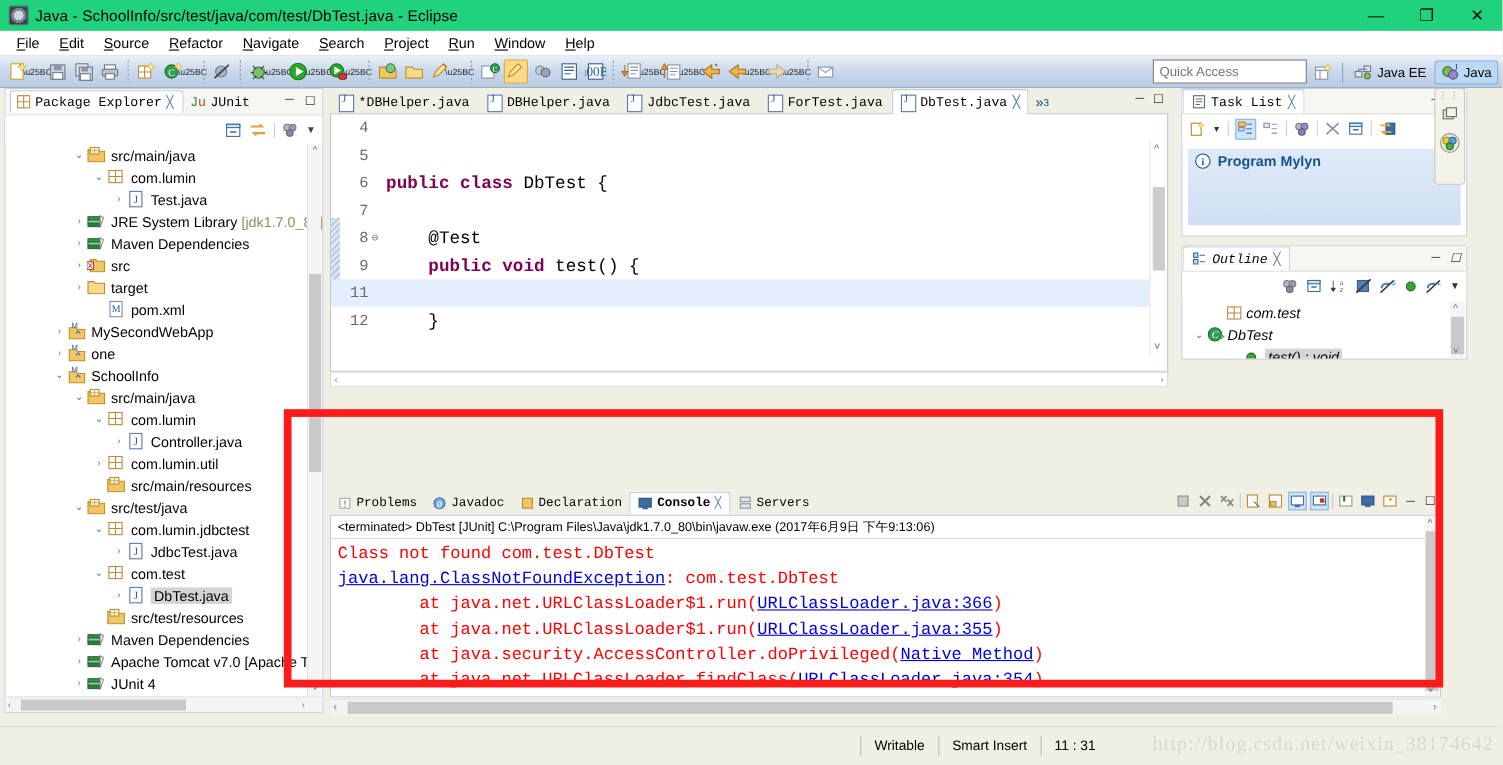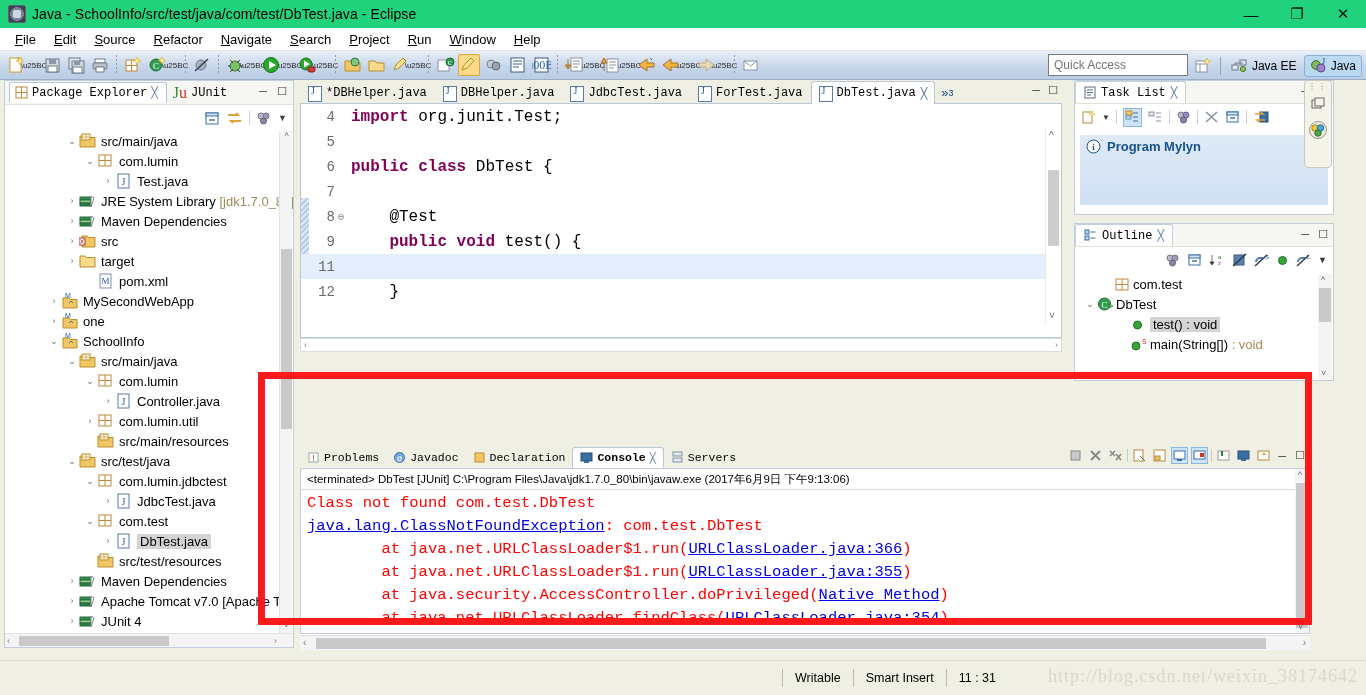--- a/index.html
+++ b/index.html
@@ -167,22 +167,22 @@
   
   .redbox{
     position:absolute; left:258px; top:372px; width:1054px; height:253px;
     border:7px solid #fc1a1a; pointer-events:none; z-index:60;
   }
 
   
   .rightcol{ position:absolute; right:32px; left:1074px; top:0; bottom:12px;}
   .tasklist{ position:absolute;left:0;right:0;top:0;height:135px;background:#fff;
              border:1px solid #c3cedd;}
-  .outline{ position:absolute;left:0;right:0;top:143px;height:158px;background:#fff;
-            border:1px solid #c3cedd;}
+  .outline{ position:absolute;left:0;right:0;top:143px;height:104px;background:#fff;
+            border:1px solid #c3cedd;font-style:italic;}
   .panelhdr{ height:23px; display:flex;align-items:center; position:relative;
              background:#f6f6f2; border-bottom:1px solid #e1e1d8;}
   .panelhdr .tt{ display:flex;align-items:center;gap:5px;padding:0 8px;height:22px;
                  background:#fff;border:1px solid #c3cedd;border-bottom:none;
                  border-radius:3px 3px 0 0; font-family:"Liberation Mono",monospace;font-size:12px;}
   .panelhdr .minmax{ position:absolute;right:5px;top:4px;display:flex;gap:9px;font-size:11px;color:#333;}
   .ptoolbar{ height:26px; display:flex;align-items:center; padding:0 6px; gap:6px;
              background:#fff;}
   .mylyn{
     margin:4px; background:linear-gradient(#dfeaf7,#cfe0f3); border:1px solid #fff;
@@ -458,21 +458,21 @@
         <span>
           <svg width="13" height="13" viewBox="0 0 13 13">
               <rect x="1" y="1" width="11" height="11" fill="#fff" stroke="#c0883c"></rect>
               <path d="M1 6.5h11M6.5 1v11" stroke="#c0883c"></path>
             </svg>
         </span>
         <span>Package Explorer</span>
         <span class="x">╳</span>
       </div>
       <div class="vtab">
-        <span style="font-family:Liberation Serif, serif;font-size:16px;"><span style="color:#2a8a3e;">J</span><span style="color:#c0392b;">u</span></span>
+        <span style="font-family:Liberation Mono, monospace;font-size:12px;"><span style="color:#2a8a3e;">J</span><span style="color:#c0392b;">u</span></span>
         <span>JUnit</span>
       </div>
       <div class="minmax" style="position:absolute;right:6px;top:4px;display:flex;gap:10px;font-size:11px;color:#333;">
         <span>─</span>
         <span>☐</span>
       </div>
     </div>
     <div class="toolstrip">
       <span>
         <svg width="16" height="15" viewBox="0 0 16 15">
@@ -831,21 +831,21 @@
           <span class="x">╳</span>
         </div>
         <div class="etab-more">
           <span>»</span>
           <sub style="font-size:9px;">3</sub>
         </div>
       </div>
     <div class="codearea">
       <div class="foldbar" style="left:0;top:94px;width:8px;height:72px;"></div>
       <div id="codelines" style="position:relative;">
-          <div class="codeline"><span class="ln">4</span><span class="fold"></span><span class="src"><span class="kw">import </span>org.junit.Test;</span></div>
+          <div class="codeline"><span class="ln">4</span><span class="fold"></span></div>
           <div class="codeline"><span class="ln">5</span><span class="fold"></span><span class="src"></span></div>
           <div class="codeline"><span class="ln">6</span><span class="fold"></span><span class="src"><span class="kw">public class </span>DbTest {</span></div>
           <div class="codeline"><span class="ln">7</span><span class="fold"></span><span class="src"></span></div>
           <div class="codeline"><span class="ln">8</span><span class="fold">⊖</span><span class="src">    @Test</span></div>
           <div class="codeline"><span class="ln">9</span><span class="fold"></span><span class="src">    <span class="kw">public void </span>test() {</span></div>
           <div class="codeline hl"><span class="ln">11</span><span class="fold"></span></div>
           <div class="codeline"><span class="ln">12</span><span class="fold"></span><span class="src">    }</span></div>
         </div>
       <div class="ed-vscroll">
         <div style="position:absolute;top:2px;left:3px;font-size:10px;color:#666;">^</div>

